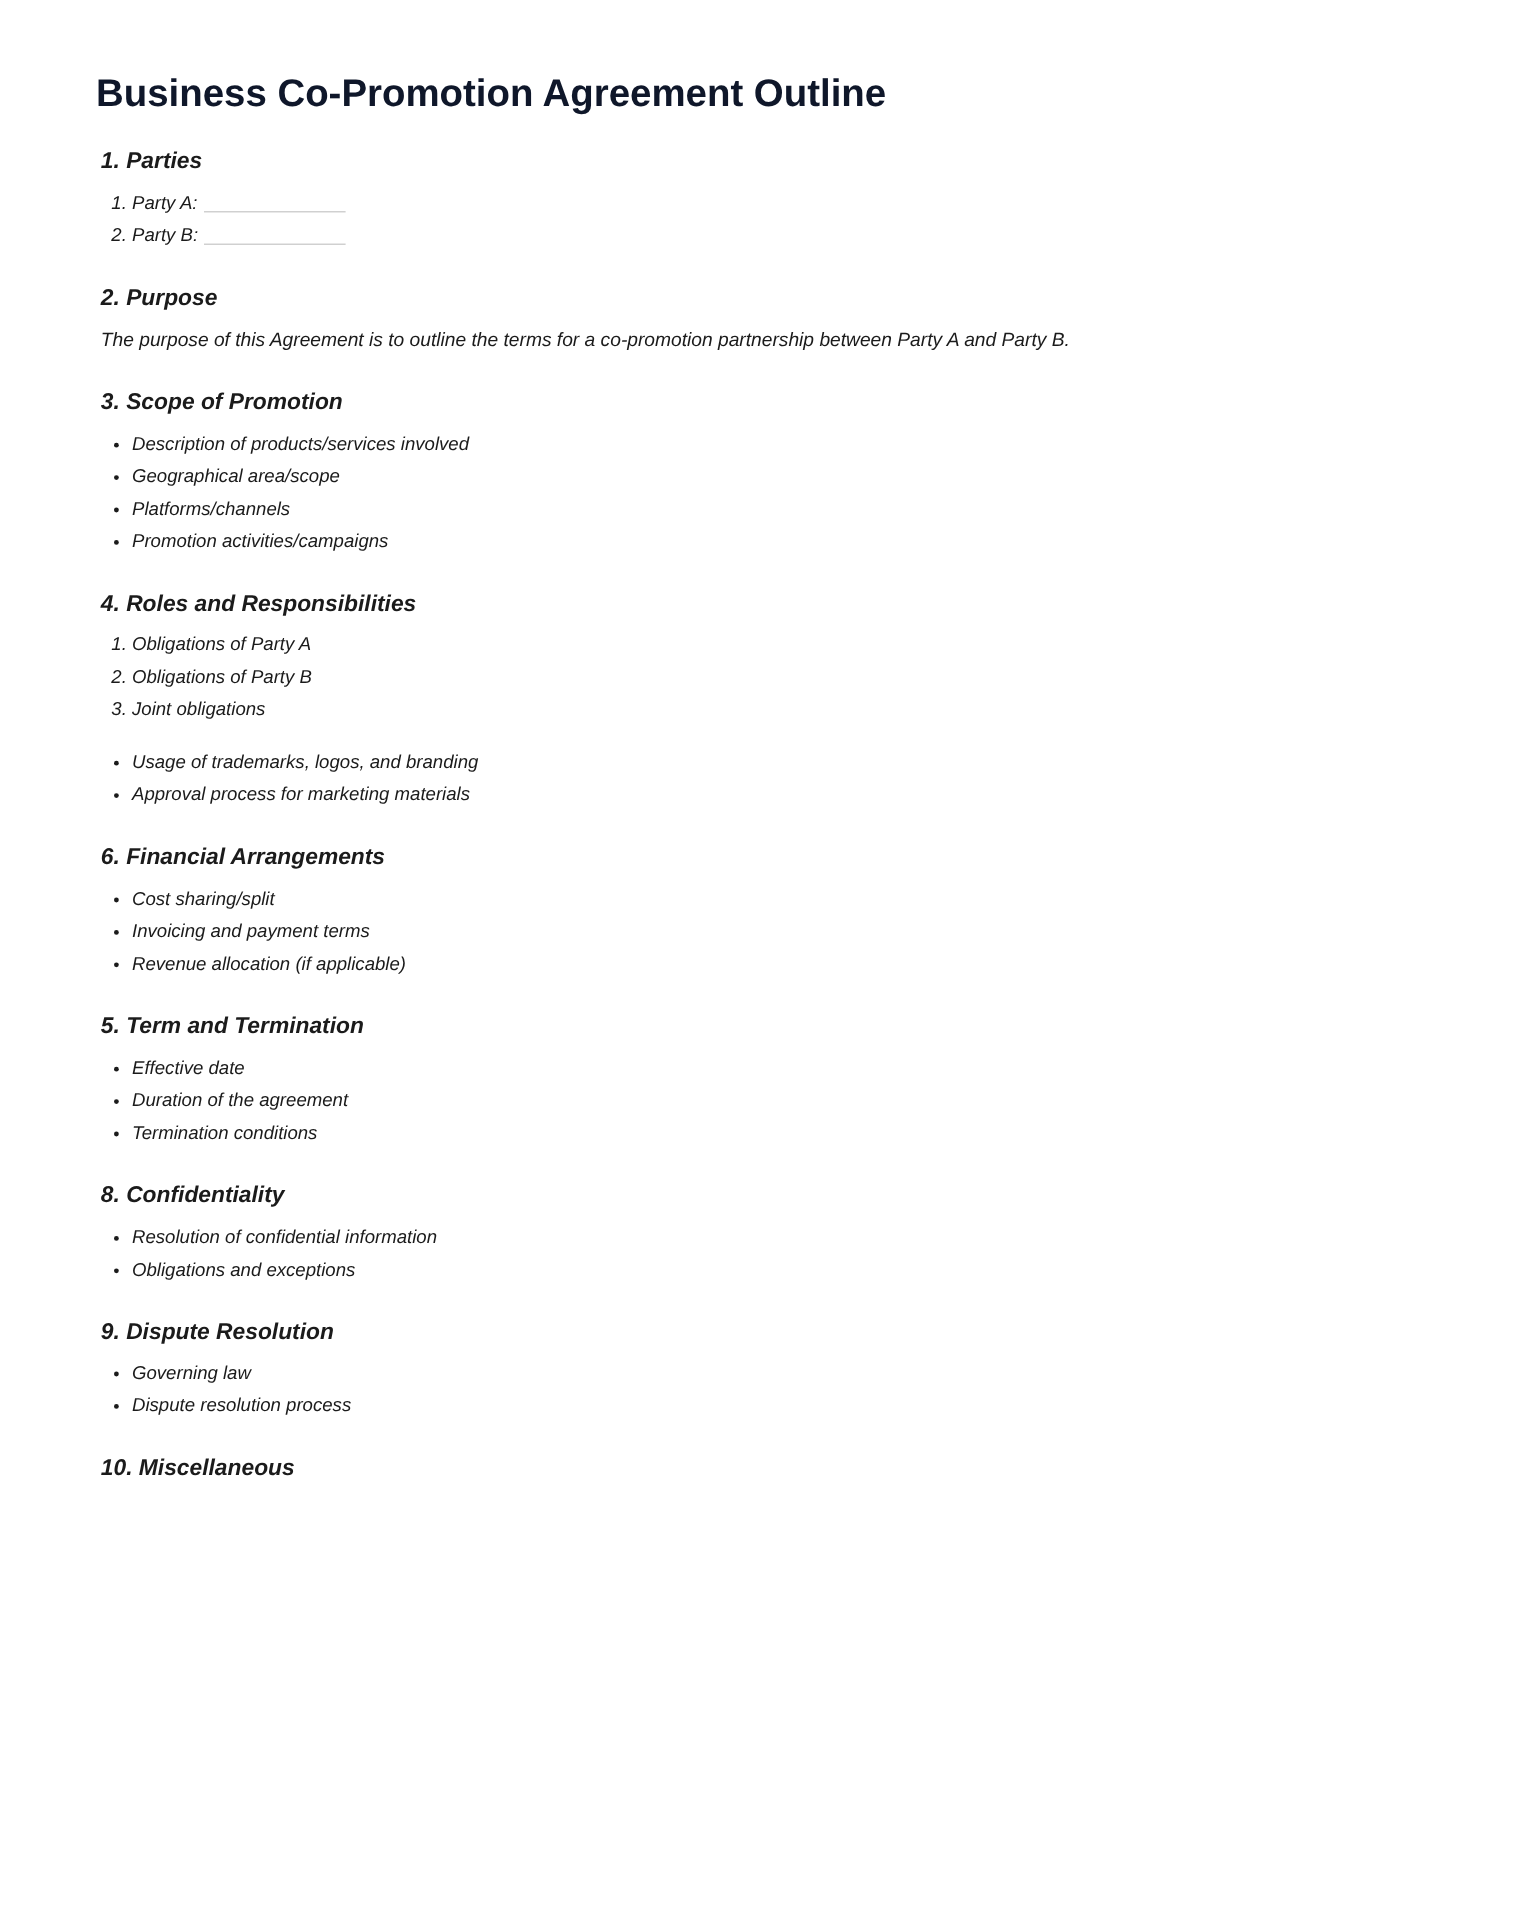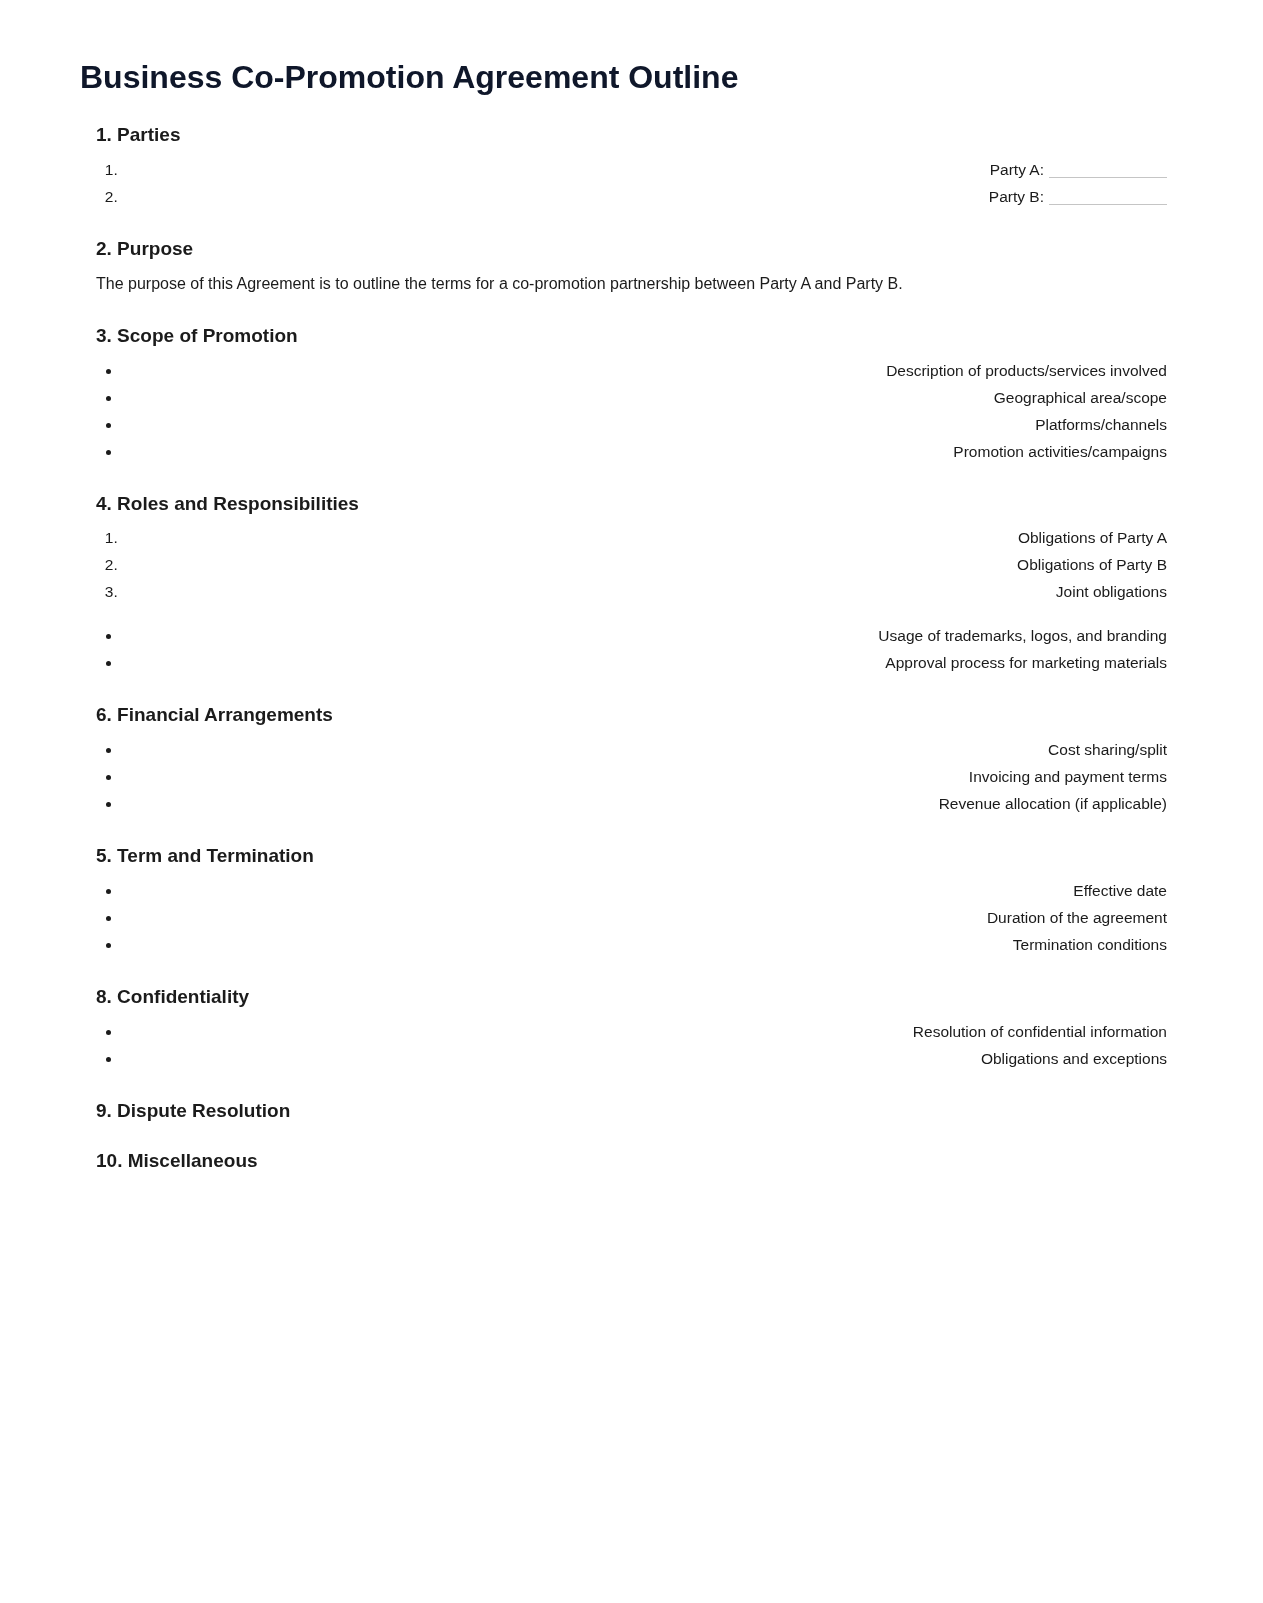--- a/index.html
+++ b/index.html
@@ -36,34 +36,33 @@
     margin: 0 0 18px 0;
   }
   .doc ol, .doc ul {
     margin: 0 0 18px 0;
     padding-left: 26px;
     font-size: 15.5px;
   }
   .doc li {
     line-height: 26px;
     margin: 1px 0;
-    text-align: right;
   }
   .doc ul li {
     list-style-type: disc;
   }
   .blank-line {
     display: inline-block;
     width: 118px;
     height: 14px;
     border-bottom: 1px solid #c5c5c5;
     margin-left: 5px;
     vertical-align: -3px;
   }
-  section.doc-section { margin: 16px; }
+  section.doc-section { margin: 4px; font-style: italic; }
 </style>
 </head>
 <body>
 
 <main class="doc">
 
   <h1>Business Co-Promotion Agreement Outline</h1>
 
   <section class="doc-section">
     <h3>1. Parties</h3>
@@ -125,19 +124,23 @@
   <section class="doc-section">
     <h3>8. Confidentiality</h3>
     <ul>
       <li>Resolution of confidential information</li>
       <li>Obligations and exceptions</li>
     </ul>
   </section>
 
   <section class="doc-section">
     <h3>9. Dispute Resolution</h3>
+    <ul>
+      <li>Governing law</li>
+      <li>Dispute resolution process</li>
+    </ul>
   </section>
 
   <section class="doc-section">
     <h3>10. Miscellaneous</h3>
   </section>
 
 </main>
 
 </body></html>

